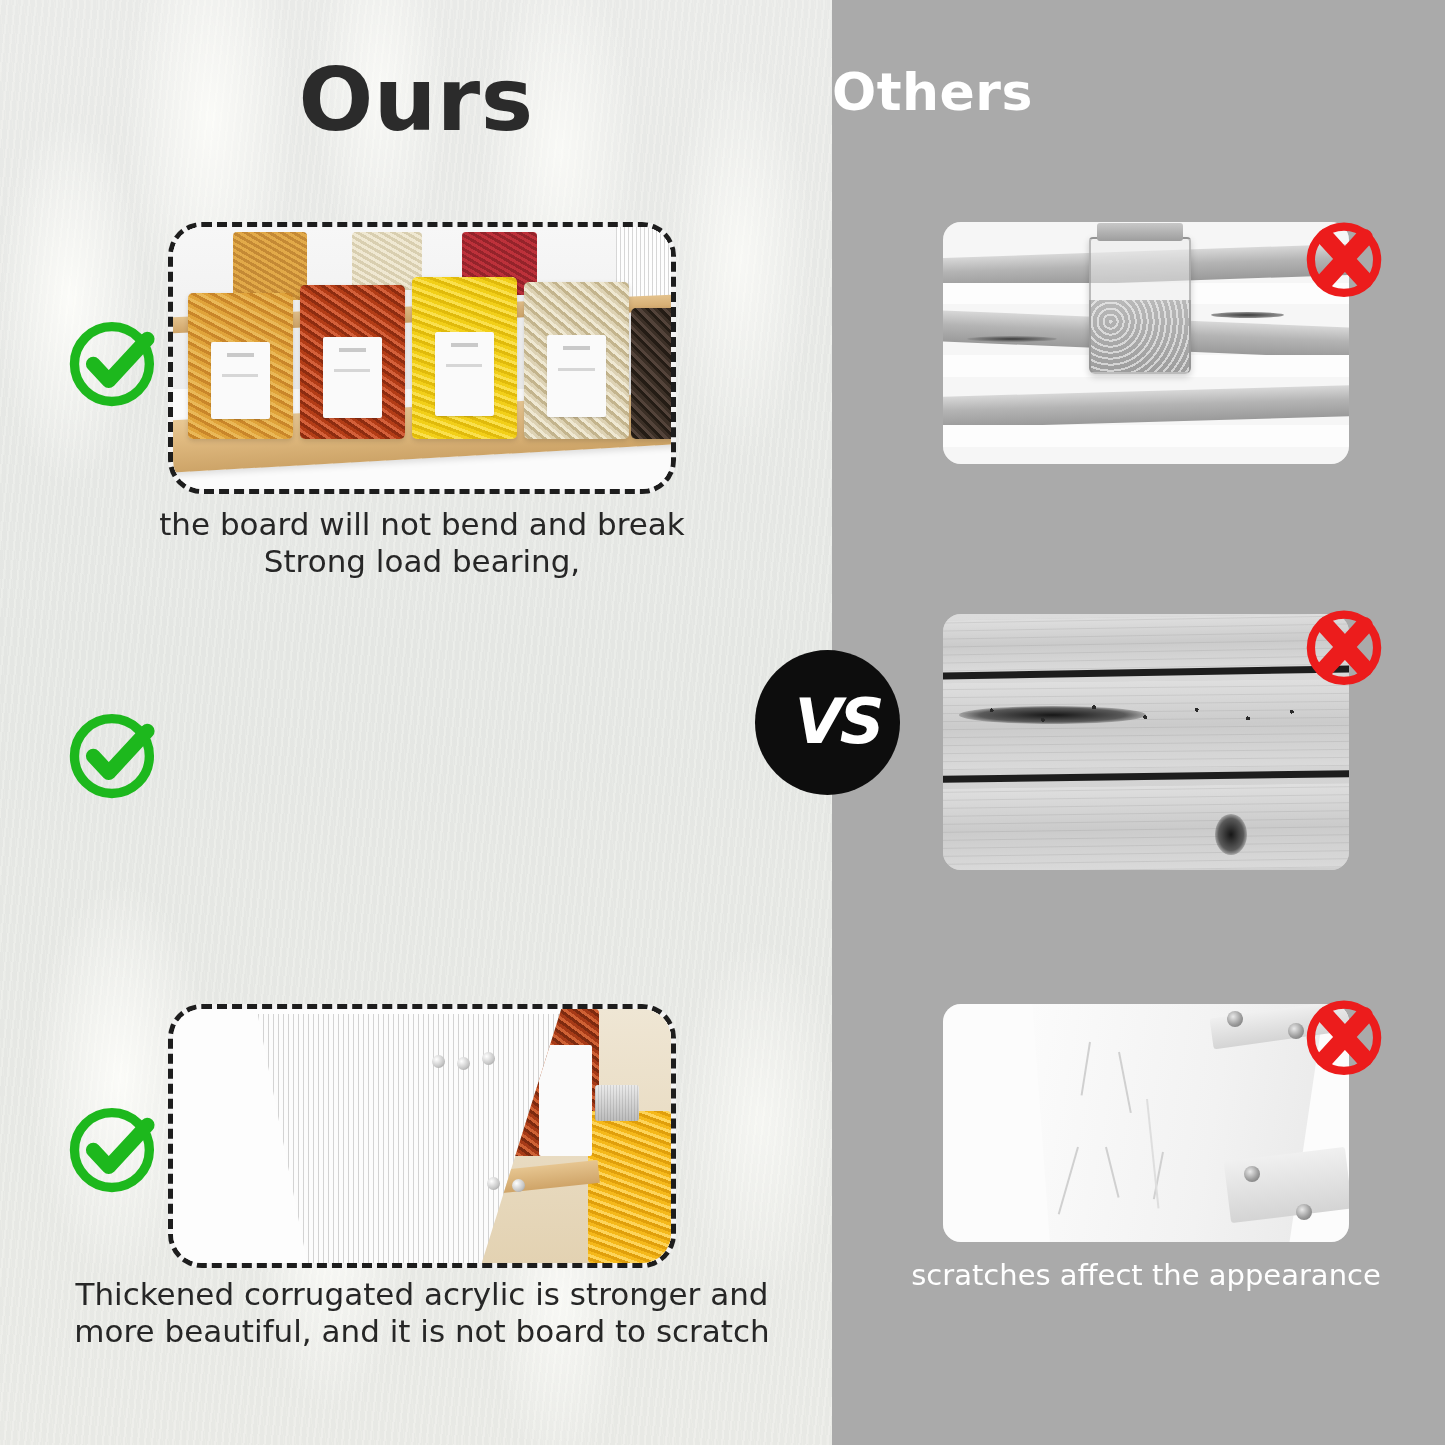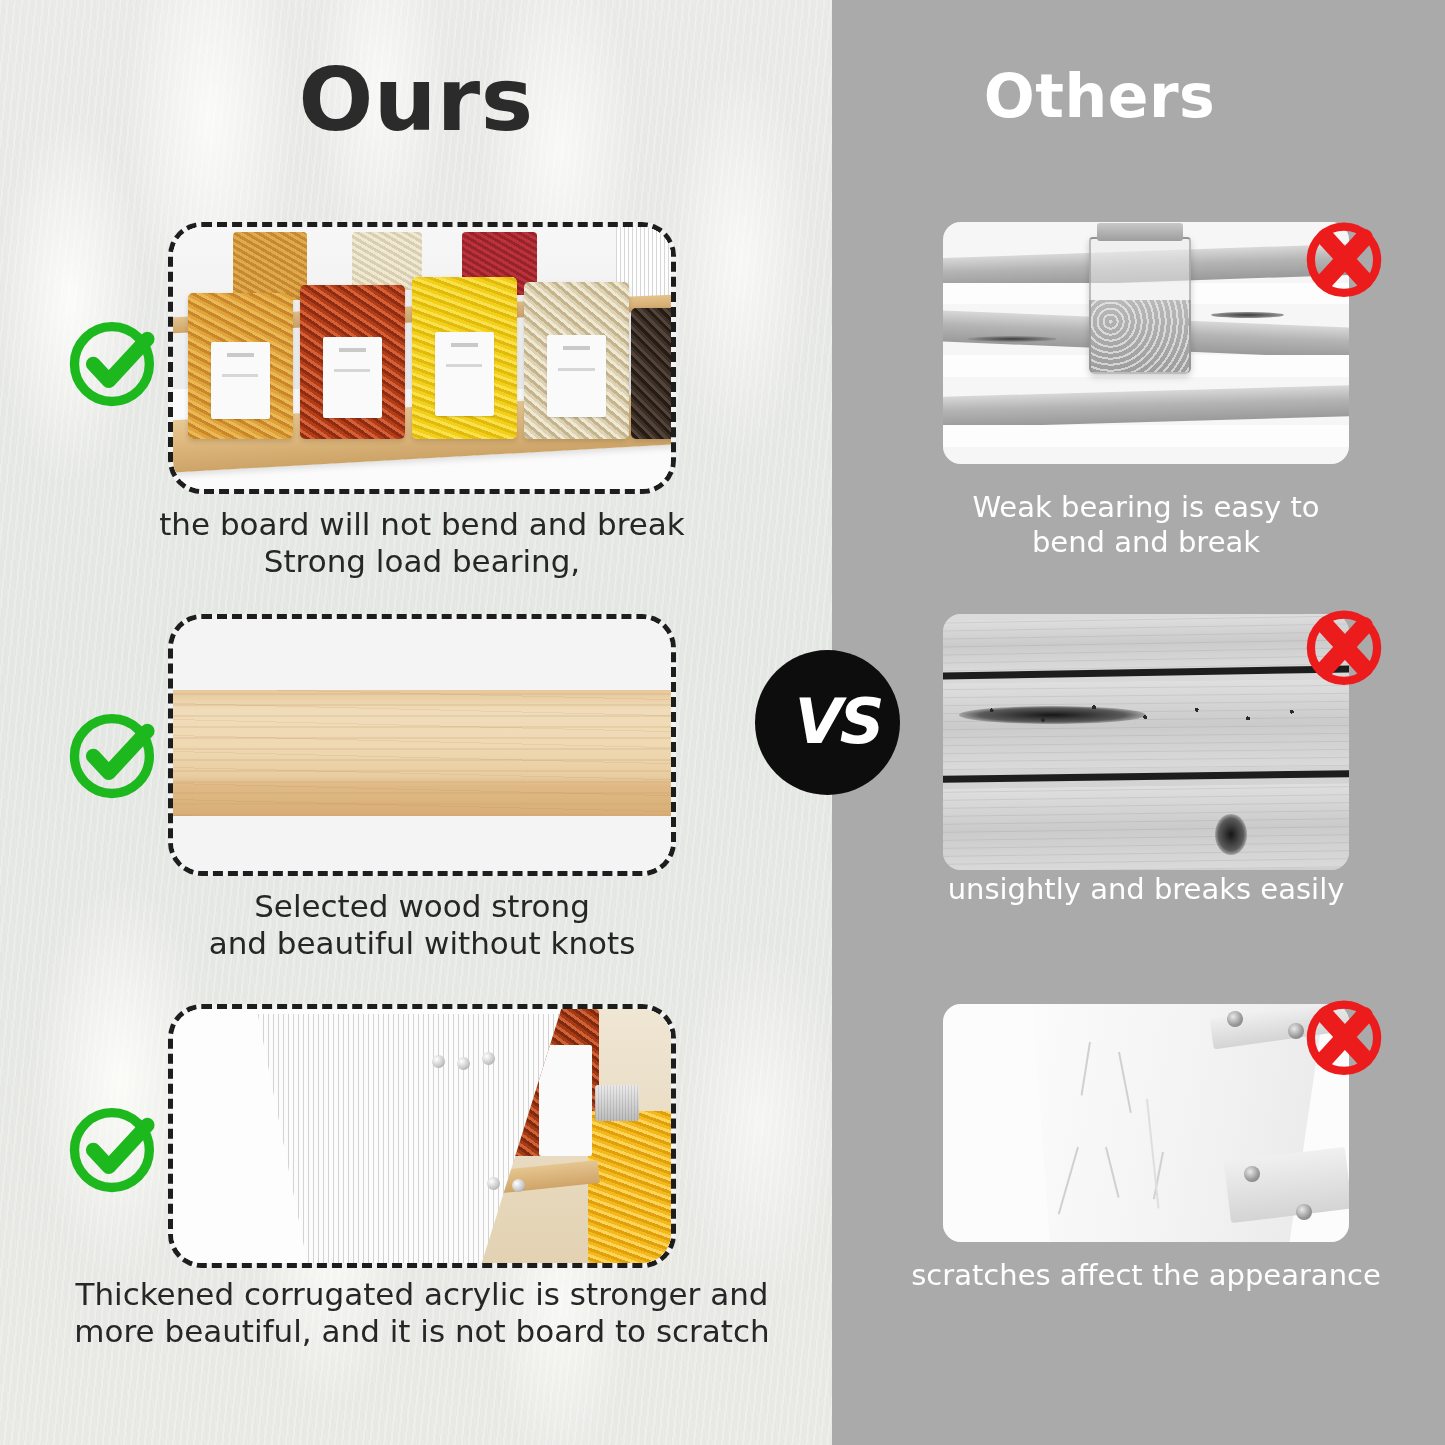--- a/index.html
+++ b/index.html
@@ -42,22 +42,22 @@
   
   .title{
     position:absolute;font-weight:bold;letter-spacing:.5px;
     font-family:"DejaVu Sans", sans-serif;line-height:1;white-space:nowrap;
   }
   #title-ours{
     left:0;top:56px;width:832px;text-align:center;
     font-size:88px;color:#2b2b2b;
   }
   #title-others{
-    left:832px;top:66px;width:535px;text-align:center;
-    font-size:60px;color:#ffffff;
+    left:832px;top:66px;width:535px;
+    font-size:52px;color:#ffffff;
   }
 
   
   #vs-badge{
     position:absolute;left:755px;top:650px;width:145px;height:145px;
     border-radius:50%;background:#0d0d0d;z-index:40;
     display:flex;align-items:center;justify-content:center;
   }
   #vs-badge .vs-text{
     color:#fff;font-weight:bold;font-size:62px;line-height:1;
@@ -314,31 +314,20 @@
     <div class="l-cap" style="top:284px">
       <div>the board will not bend and break</div>
       <div>Strong load bearing,</div>
     </div>
   </div>
 
   <svg class="check-icon" style="top:702px" viewBox="0 0 100 100">
     <circle cx="48" cy="52" r="36" fill="none" stroke="#1db81d" stroke-width="9"></circle>
     <path d="M30 52 L45 68 L82 28" fill="none" stroke="#1db81d" stroke-width="14" stroke-linecap="round" stroke-linejoin="round"></path>
   </svg>
-  <div class="l-card" style="top:614px">
-    <div class="l-frame" style="height:262px">
-      <div class="ph-plank">
-        <div class="plank"></div>
-      </div>
-    </div>
-    <div class="l-cap" style="top:274px">
-      <div>Selected wood strong</div>
-      <div>and beautiful without knots</div>
-    </div>
-  </div>
 
   <svg class="check-icon" style="top:1096px" viewBox="0 0 100 100">
     <circle cx="48" cy="52" r="36" fill="none" stroke="#1db81d" stroke-width="9"></circle>
     <path d="M30 52 L45 68 L82 28" fill="none" stroke="#1db81d" stroke-width="14" stroke-linecap="round" stroke-linejoin="round"></path>
   </svg>
   <div class="l-card" style="top:1004px">
     <div class="l-frame" style="height:264px">
       <div class="ph-acryl">
         <div class="ribs"></div>
         <div class="diag">
@@ -371,45 +360,40 @@
         <div class="board b3"></div>
         <div class="gap g3"></div>
         <div class="knot k1"></div>
         <div class="knot k2"></div>
         <div class="jar2">
             <div class="cap2"></div>
             <div class="grain"></div>
           </div>
       </div>
     </div>
-    <div class="r-cap" style="top:268px">
-      <div>Weak bearing is easy to</div>
-      <div>bend and break</div>
-    </div>
   </div>
   <svg class="x-icon" style="left:1298px;top:212px" viewBox="0 0 100 100">
     <circle cx="50" cy="52" r="36" fill="none" stroke="#ec1c1c" stroke-width="9"></circle>
     <path d="M30 28 L72 74 M72 28 L30 74" stroke="#ec1c1c" stroke-width="19" stroke-linecap="round"></path>
   </svg>
 
   <div class="r-card" style="top:614px">
     <div class="r-frame" style="height:256px">
       <div class="ph-knot">
         <div class="pl p1"></div>
         <div class="dark d1"></div>
         <div class="pl p2"></div>
         <div class="blot bl1"></div>
         <div class="specks"></div>
         <div class="dark d2"></div>
         <div class="pl p3"></div>
         <div class="blot bl2"></div>
       </div>
     </div>
     <div class="r-cap" style="top:258px">
-      <div>unsightly and breaks easily</div>
     </div>
   </div>
   <svg class="x-icon" style="left:1298px;top:600px" viewBox="0 0 100 100">
     <circle cx="50" cy="52" r="36" fill="none" stroke="#ec1c1c" stroke-width="9"></circle>
     <path d="M30 28 L72 74 M72 28 L30 74" stroke="#ec1c1c" stroke-width="19" stroke-linecap="round"></path>
   </svg>
 
   <div class="r-card" style="top:1004px">
     <div class="r-frame" style="height:238px">
       <div class="ph-scr">

